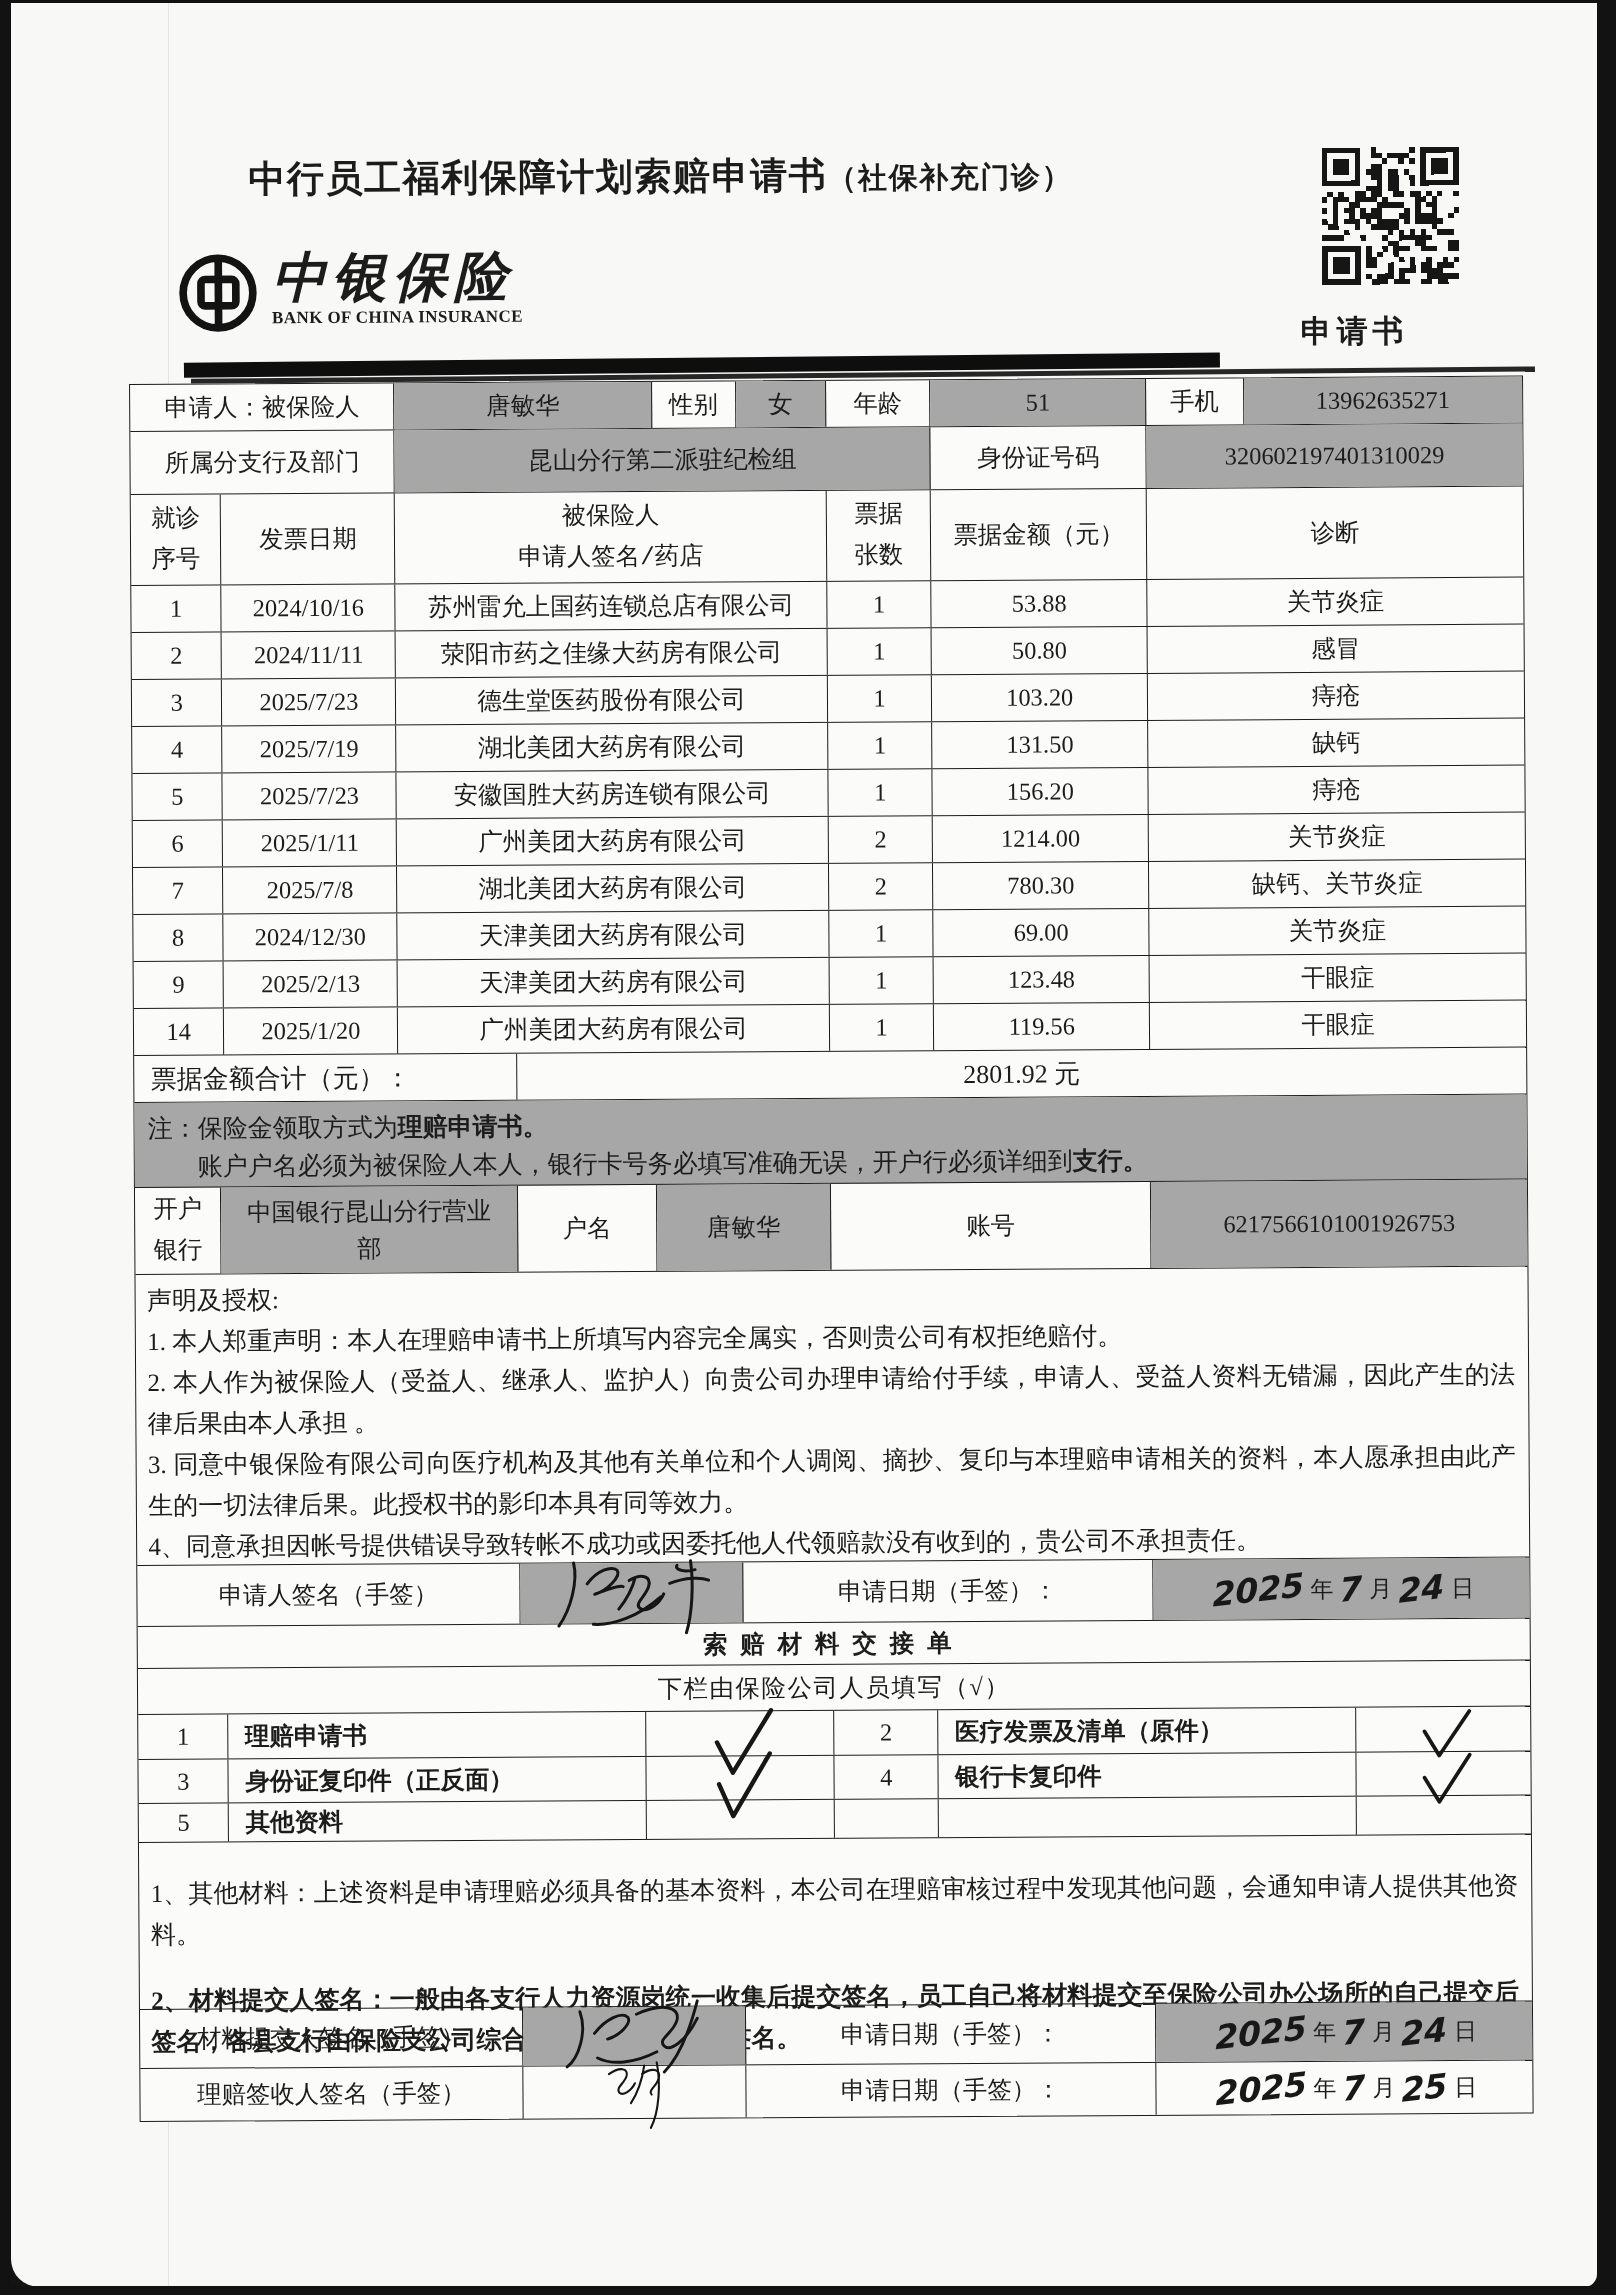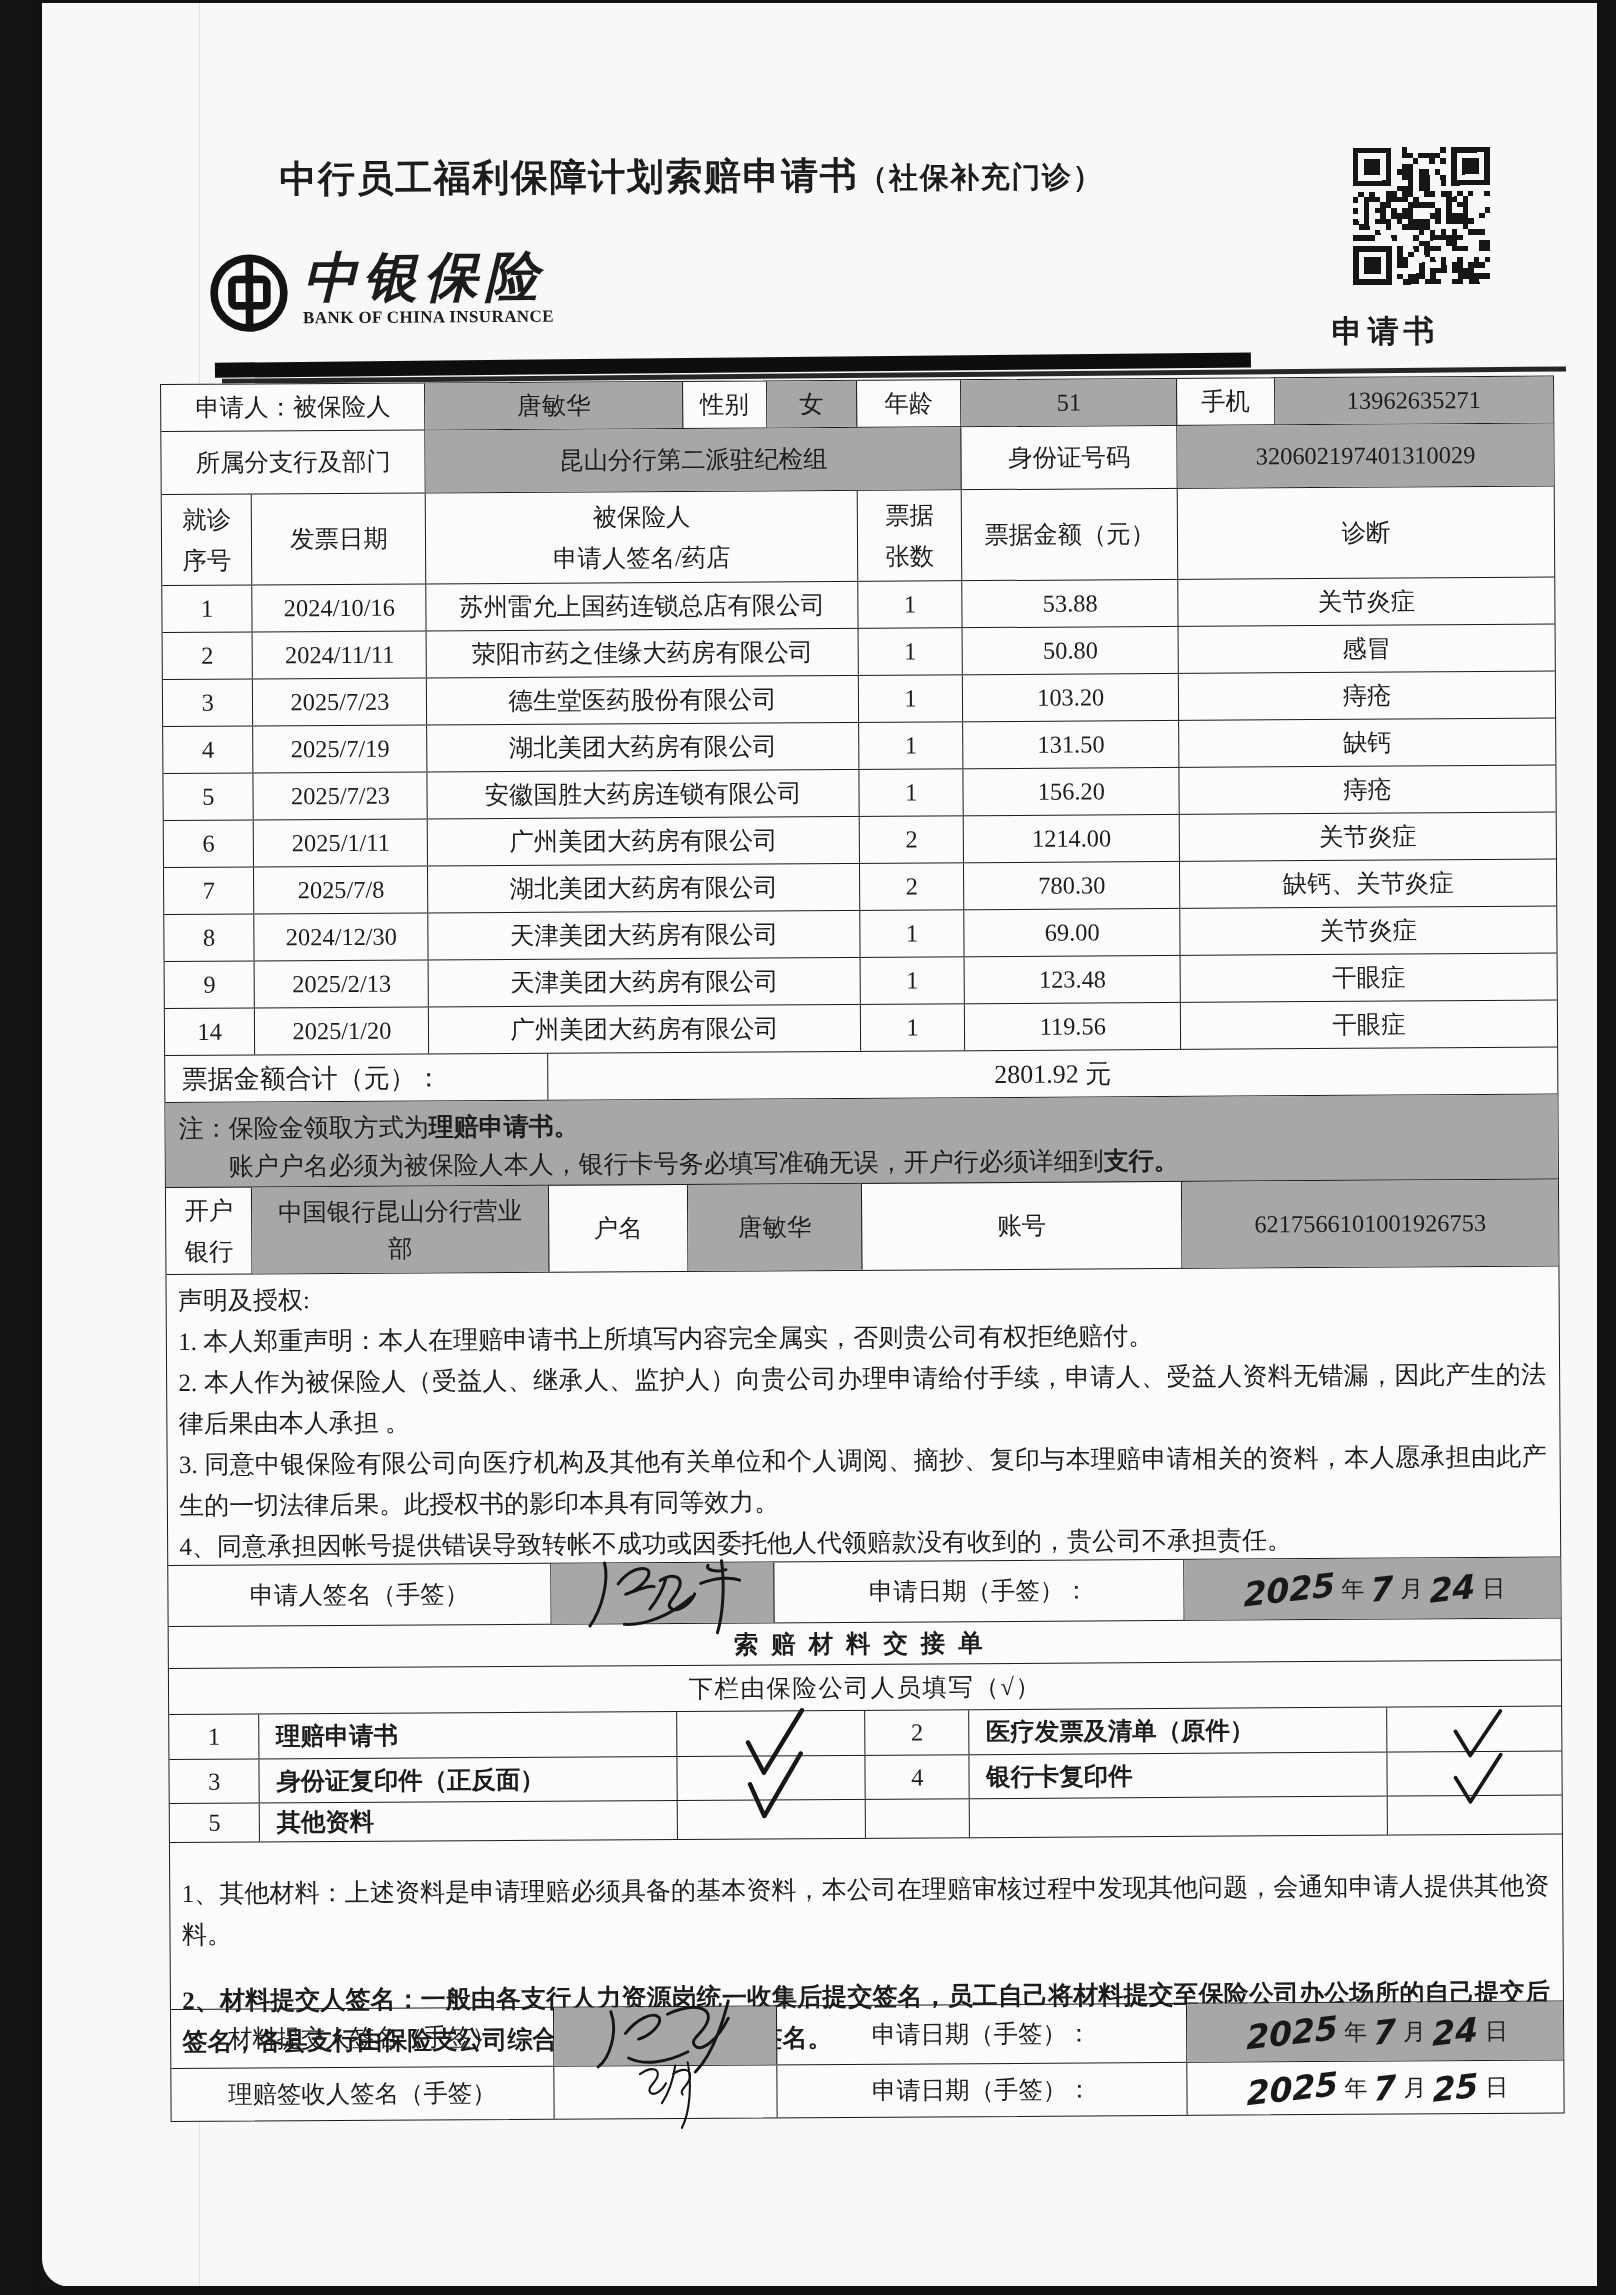--- a/index.html
+++ b/index.html
@@ -1,18 +1,18 @@
 <!DOCTYPE html>
 <html style="font-size:13px"><head>
 <meta charset="utf-8">
 <style>
   html,body{margin:0;padding:0;}
   body{width:1617px;height:2295px;position:relative;background:#141414;
        font-family:"Liberation Serif","DejaVu Serif",serif;color:#1c1c1c;}
-  .stage{position:absolute;inset:0;overflow:hidden;margin-left:31px;}
+  .stage{position:absolute;inset:0;overflow:hidden;}
   .paper{position:absolute;left:10.6px;top:3.3px;width:1586px;height:2284px;background:#f8f8f6;
          border-bottom-left-radius:28px;border-bottom-right-radius:13px;}
   .crease{position:absolute;left:157px;top:0;width:1.6px;height:100%;background:rgba(60,60,70,0.10);}
   .tilt{position:absolute;inset:0;transform:rotate(-0.35deg);transform-origin:50% 45%;}
 
   
   .page-title{position:absolute;left:114px;top:148px;width:1081px;text-align:center;
               font-size:37px;font-weight:bold;letter-spacing:1.6px;white-space:nowrap;}
   .page-title .paren{font-size:29px;font-weight:bold;}
   .logo{position:absolute;left:169px;top:241px;display:flex;align-items:flex-start;gap:11.4px;}
@@ -53,21 +53,21 @@
   .a-label{width:19%}.a-name{width:18.5%}.a-sexl{width:6%}.a-sex{width:6.5%}
   .a-agel{width:7.5%}.a-age{width:15.5%}.a-phl{width:7%}.a-ph{width:20%}
   .b-label{width:19%}.b-branch{width:38.5%}.b-idl{width:15.5%}.b-id{width:27%}
   .c-seq{width:6.5%}.c-date{width:12.5%}.c-hosp{width:31%}.c-cnt{width:7.5%}
   .c-amt{width:15.5%}.c-diag{width:27%}
   .t-label{width:27.5%}.t-val{width:72.5%}
   .bk0{width:6.2%}.bk1{width:21.3%}.bk2{width:10%}.bk3{width:12.5%}.bk4{width:23%}.bk5{width:27%}
   .g0{width:27.5%}.g1{width:16%}.g2{width:29.5%}.g3{width:27%}
   .k0{width:6.5%}.k1{width:30%}.k2{width:13.5%}.k3{width:7.5%}.k4{width:30%}.k5{width:12.5%}
 
-  .two-line span{display:block;line-height:41px;}
+  .two-line span{display:block;line-height:41px;font-family:Liberation Mono, monospace;}
   .note-band{padding:6.5px 13px 0 13px;line-height:38px;font-size:25px;}
   .note-band .l2{margin-left:50px;}
   .bold{font-weight:bold;}
   .bank-name{width:244px;line-height:37px;}
   .decl{padding:4.9px 13px 0 11.4px;line-height:41px;font-size:25px;text-align:justify;}
   .decl p{margin:0;}
   .spread{letter-spacing:13px;font-weight:600;}
   .sub-spread{letter-spacing:1.6px;}
   .bnotes{padding:4.9px 13px 0 11.4px;line-height:41px;font-size:25px;text-align:justify;}
 

